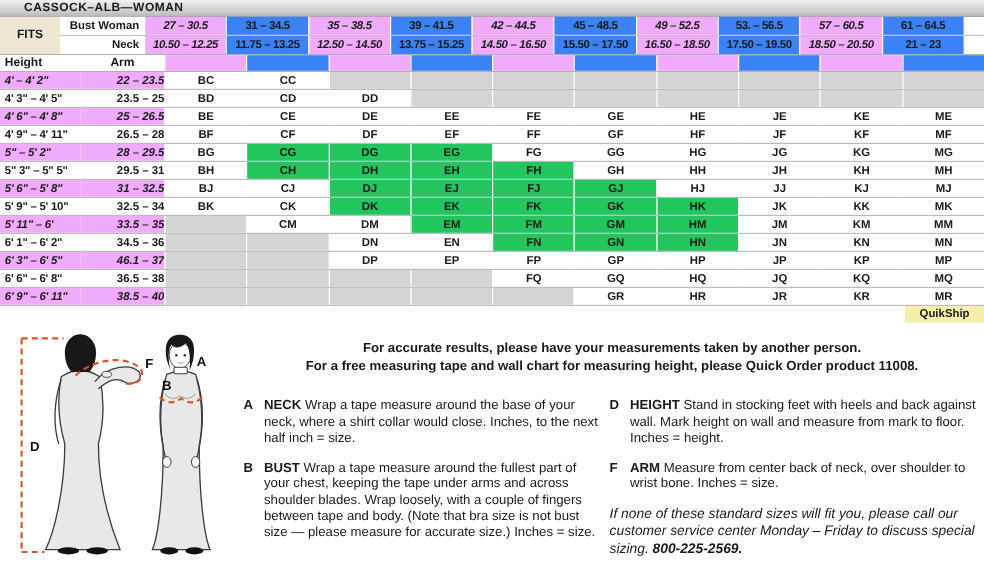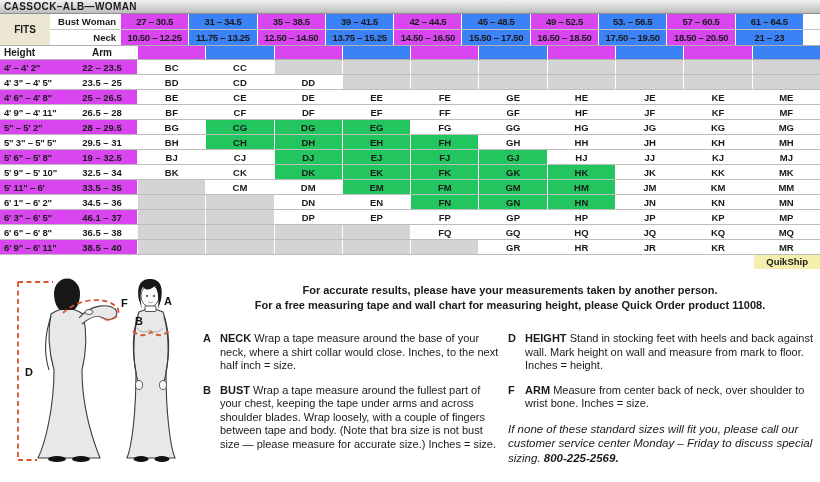--- a/index.html
+++ b/index.html
@@ -2,41 +2,41 @@
 <html><head>
 <meta charset="utf-8">
 <style>
   html,body{margin:0;padding:0;background:#fff;}
   .page{position:relative;width:820px;height:482px;background:#fff;overflow:hidden;
         font-family:"Liberation Sans",sans-serif;color:#1a1a1a;}
   
   .size-table{width:820px;}
   .title-bar{height:14px;line-height:14px;background:linear-gradient(#f2f2f2,#bdbdbd);
              border-bottom:1px solid #8e8e8e;font-weight:bold;font-size:10px;
-             padding-left:4px;letter-spacing:.4px;box-sizing:border-box;}
+             padding-left:20px;letter-spacing:.4px;box-sizing:border-box;}
   .hdr{display:flex;}
   .c-fits{width:50px;height:32px;line-height:32px;background:#ece7d2;text-align:center;
           font-weight:bold;font-size:10px;border-bottom:1px solid #b0b0b0;box-sizing:border-box;}
   .hdr-right{flex:1;}
   .hrow{display:flex;height:16px;line-height:16px;border-bottom:1px solid #c4c4c4;
         font-weight:bold;font-size:9.5px;box-sizing:border-box;}
   .hrow.last{border-bottom:1px solid #b0b0b0;}
   .c-hlabel{width:70px;text-align:right;padding-right:4px;box-sizing:border-box;background:#fff;}
   .ranges{display:flex;}
   .hcell{width:68.3px;text-align:center;border-left:1px solid #fff;box-sizing:border-box;
          background:#3b82f6;letter-spacing:-0.3px;white-space:nowrap;}
-  .cream{background:#d946ef;}
+  .cream{background:#f0abfc;font-style:italic;}
   .harow{display:flex;height:14px;line-height:14px;border-bottom:1px solid #b0b0b0;
          font-weight:bold;font-size:10px;box-sizing:border-box;}
   .c-height-lbl{width:67px;padding-left:4px;box-sizing:border-box;background:#fff;}
   .c-arm-lbl{width:70px;text-align:center;background:#fff;}
   .trow{display:flex;height:15px;line-height:15px;border-bottom:1px solid #bdbdbd;
         font-weight:bold;font-size:9.5px;box-sizing:border-box;}
   .c-height{width:67px;padding-left:4px;box-sizing:border-box;white-space:nowrap;letter-spacing:-0.2px;}
-  .c-arm{width:70px;text-align:center;}
+  .c-arm{width:70px;text-align:right;}
   .c-size{width:68.3px;text-align:center;border-left:1px solid #fff;box-sizing:border-box;}
   .na{background:#d4d4d4;}
   .quik{background:#22c55e;}
   .qrow{display:flex;height:14px;line-height:14px;font-weight:bold;font-size:9.5px;gap:31px;}
   .qspacer{width:751.7px;}
   .qcell{width:68.3px;text-align:center;background:#f5efad;}
   
   .intro{position:absolute;left:205px;top:283px;width:610px;text-align:center;
          font-weight:bold;font-size:11px;line-height:15px;}
   .defs-col{position:absolute;top:332px;font-size:11px;line-height:13.5px;}
@@ -191,21 +191,21 @@
           <div class="c-size quik">EH</div>
           <div class="c-size quik">FH</div>
           <div class="c-size">GH</div>
           <div class="c-size">HH</div>
           <div class="c-size">JH</div>
           <div class="c-size">KH</div>
           <div class="c-size">MH</div>
         </div>
         <div class="trow">
           <div class="c-height cream">5' 6" – 5' 8"</div>
-          <div class="c-arm cream">19 – 32.5</div>
+          <div class="c-arm cream">31 – 32.5</div>
           <div class="c-size">BJ</div>
           <div class="c-size">CJ</div>
           <div class="c-size quik">DJ</div>
           <div class="c-size quik">EJ</div>
           <div class="c-size quik">FJ</div>
           <div class="c-size quik">GJ</div>
           <div class="c-size">HJ</div>
           <div class="c-size">JJ</div>
           <div class="c-size">KJ</div>
           <div class="c-size">MJ</div>

